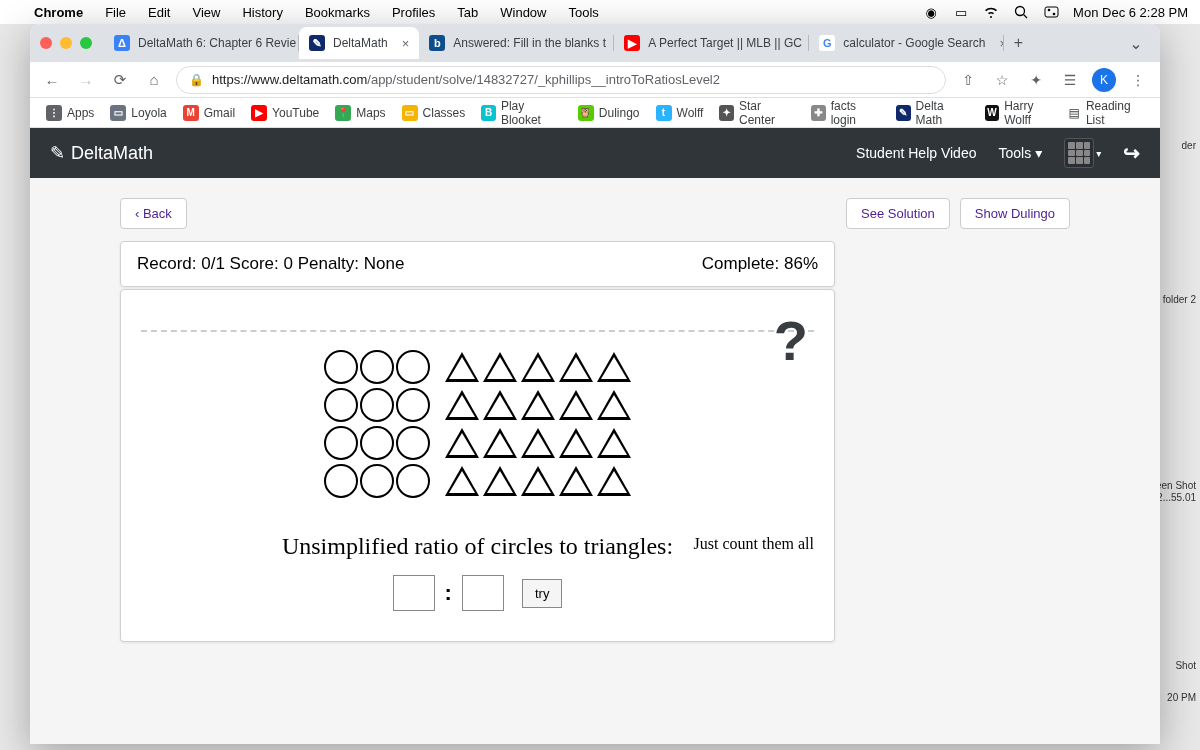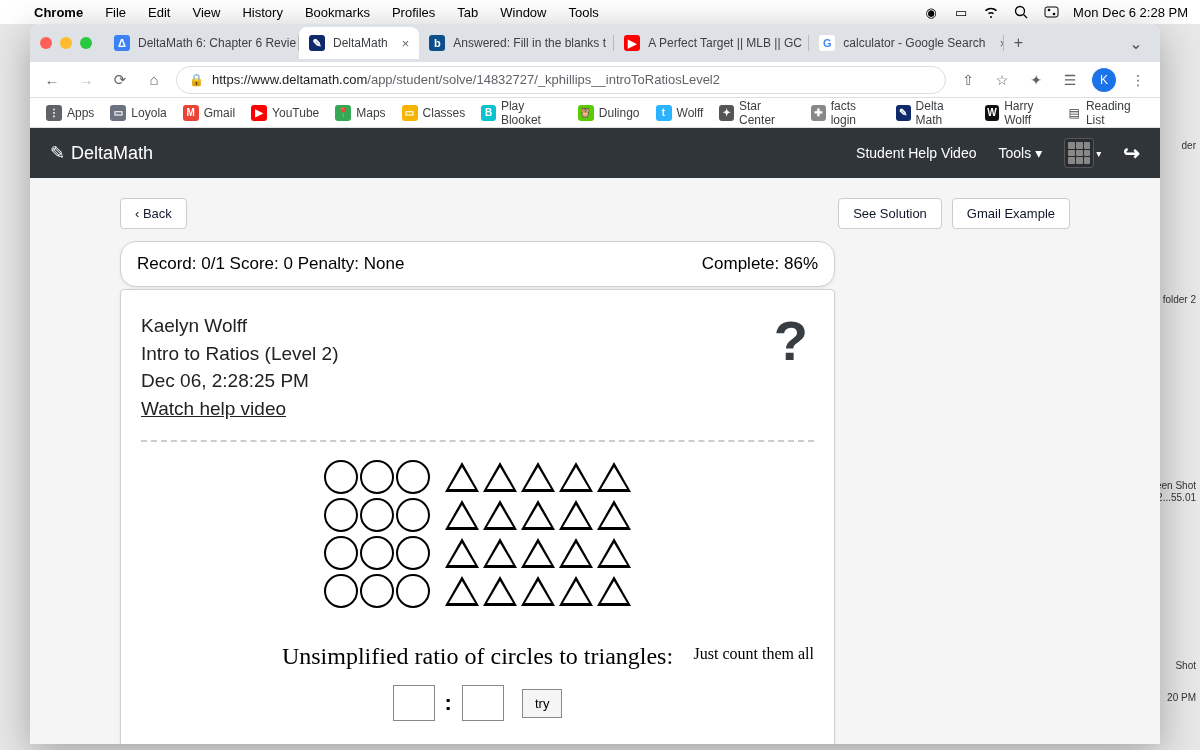--- a/index.html
+++ b/index.html
@@ -44,24 +44,24 @@
 .dm-header{height:50px;background:#30353a;color:#fff;display:flex;align-items:center;padding:0 20px;gap:18px;}
 .dm-brand{font-size:18px;font-weight:400;display:flex;align-items:center;gap:6px;}
 .dm-header .hright{margin-left:auto;display:flex;align-items:center;gap:22px;font-size:14px;}
 .dm-header .tools{display:flex;align-items:center;gap:4px;}
 .calc-icon{width:30px;height:30px;background:#2a2d31;border:1px solid #555;display:grid;grid-template-columns:repeat(3,1fr);gap:1px;padding:3px;border-radius:3px;}
 .calc-icon div{background:#888;border-radius:1px;}
 .exit-icon{font-size:20px;font-weight:bold;}
 
 .content{padding:20px 90px;}
 .topbtns{display:flex;align-items:center;gap:10px;margin-bottom:12px;}
-.btn{background:#fff;border:1px solid #ccc;border-radius:4px;padding:7px 14px;font-size:13px;color:#0f172a;cursor:pointer;}
+.btn{background:#fff;border:1px solid #ccc;border-radius:4px;padding:7px 14px;font-size:13px;color:#4c1d95;cursor:pointer;}
 .spacer{flex:1;}
 
-.recordbar{background:#fff;border:1px solid #d0d0d0;border-radius:16px;padding:12px 16px;display:flex;font-size:17px;font-family:Georgia,serif;margin-bottom:2px;box-shadow:0 1px 3px rgba(0,0,0,0.08);}
+.recordbar{background:#fff;border:1px solid #d0d0d0;border-radius:4px;padding:12px 16px;display:flex;font-size:17px;font-family:Georgia,serif;margin-bottom:2px;box-shadow:0 1px 3px rgba(0,0,0,0.08);}
 .recordbar .right{margin-left:auto;}
 
 .card{background:#fff;border:1px solid #d0d0d0;border-radius:4px;padding:22px 20px 30px;box-shadow:0 1px 3px rgba(0,0,0,0.08);position:relative;width:715px;}
 .meta{font-family:"Comic Sans MS","Marker Felt",cursive;font-size:19px;color:#222;line-height:1.45;}
 .meta a{color:#222;text-decoration:underline;}
 .qmark{position:absolute;top:18px;right:26px;font-size:56px;font-weight:900;color:#383d42;}
 hr.dashed{border:none;border-top:2px dashed #ccc;margin:18px 0;}
 .prompt{font-family:Georgia,serif;font-size:19px;color:#222;margin-bottom:25px;}
 
 .diagram{display:flex;flex-direction:column;align-items:center;gap:4px;margin-bottom:35px;}
@@ -277,36 +277,30 @@
       </div>
     </div>
 
     <div class="content">
       <div class="topbtns">
         <button class="btn">
           <span>‹ </span><span>Back</span>
         </button>
         <div class="spacer"></div>
         <button class="btn">See Solution</button>
-        <button class="btn">Gmail Example</button>
+        <button class="btn">Show Dulingo</button>
       </div>
 
       <div class="recordbar" style="width:715px;">
         <span>Record: 0/1   Score: 0   Penalty: None</span>
         <span class="right">Complete: 86%</span>
       </div>
 
       <div class="card">
         <div class="qmark">?</div>
-        <div class="meta">
-          <div>Kaelyn Wolff</div>
-          <div>Intro to Ratios (Level 2)</div>
-          <div>Dec 06, 2:28:25 PM</div>
-          <a href="#">Watch help video</a>
-        </div>
         <hr class="dashed">
 
         <div class="diagram" id="diagram">
             <div class="drow">
               <div class="circle"></div>
               <div class="circle"></div>
               <div class="circle"></div>
               <div style="width: 10px;"></div>
               <div class="triangle"></div>
               <div class="triangle"></div>

